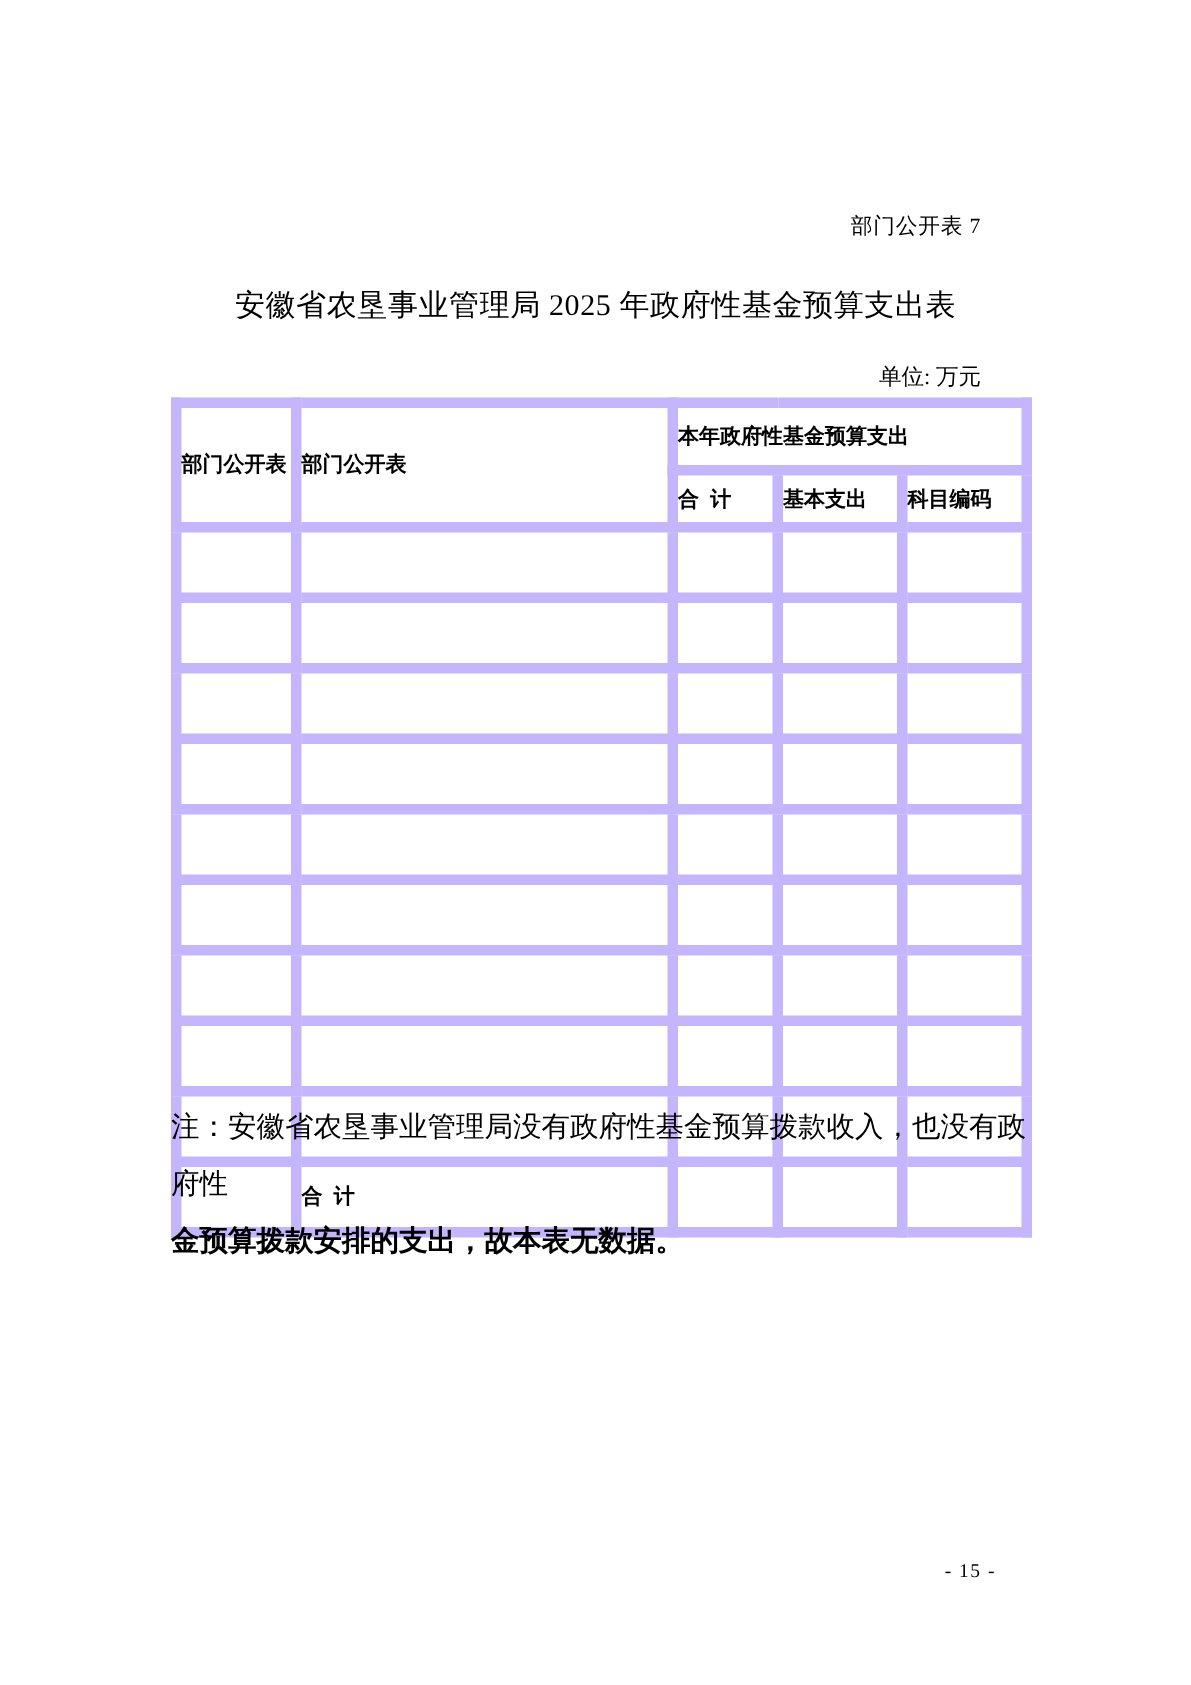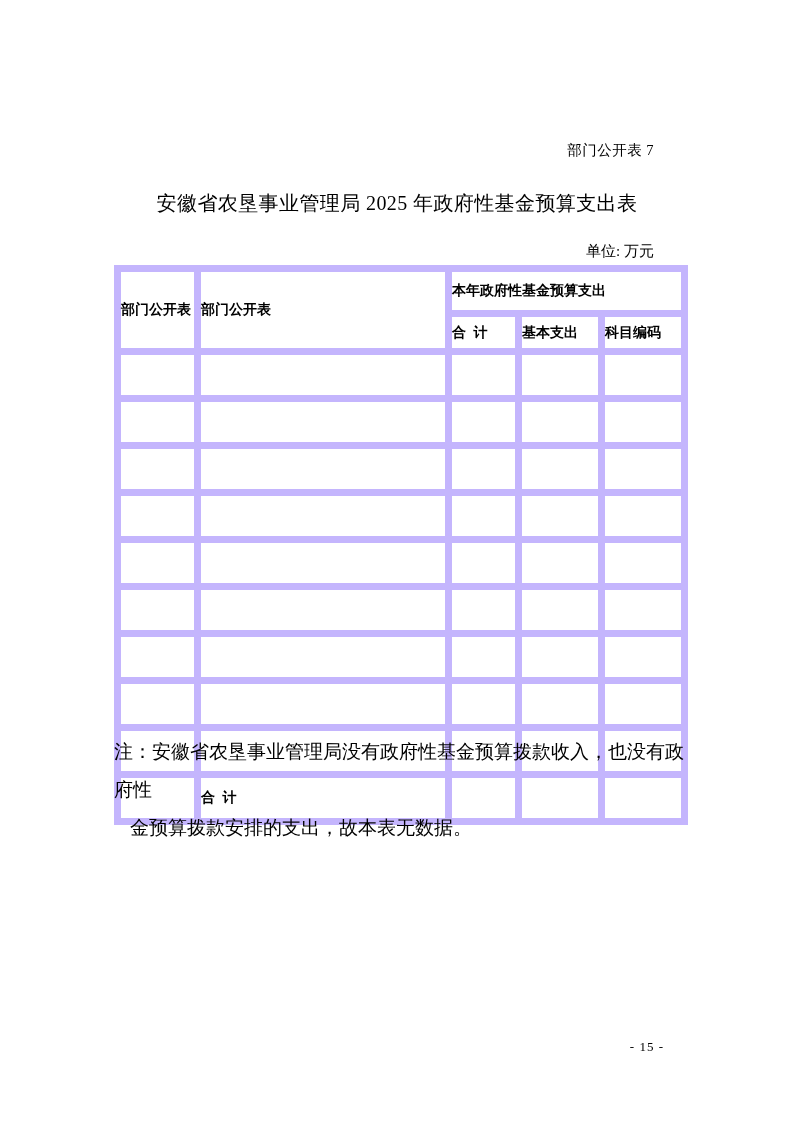--- a/index.html
+++ b/index.html
@@ -81,21 +81,21 @@
   .footnote {
     position: absolute;
     top: 733px;
     left: 114px;
     width: 570px;
     font-size: 19px;
     line-height: 2.0;
     font-family: "Liberation Serif", "DejaVu Serif", serif;
   }
   .footnote .ln { display: block; }
-  .footnote .ln2 { margin-left: 16px; }
+  .footnote .ln2 { margin-left: 0; font-weight: bold; }
   .page-number {
     position: absolute;
     bottom: 68px;
     right: 106px;
     font-size: 13px;
     letter-spacing: 1px;
   }
 </style>
 </head>
 <body>

